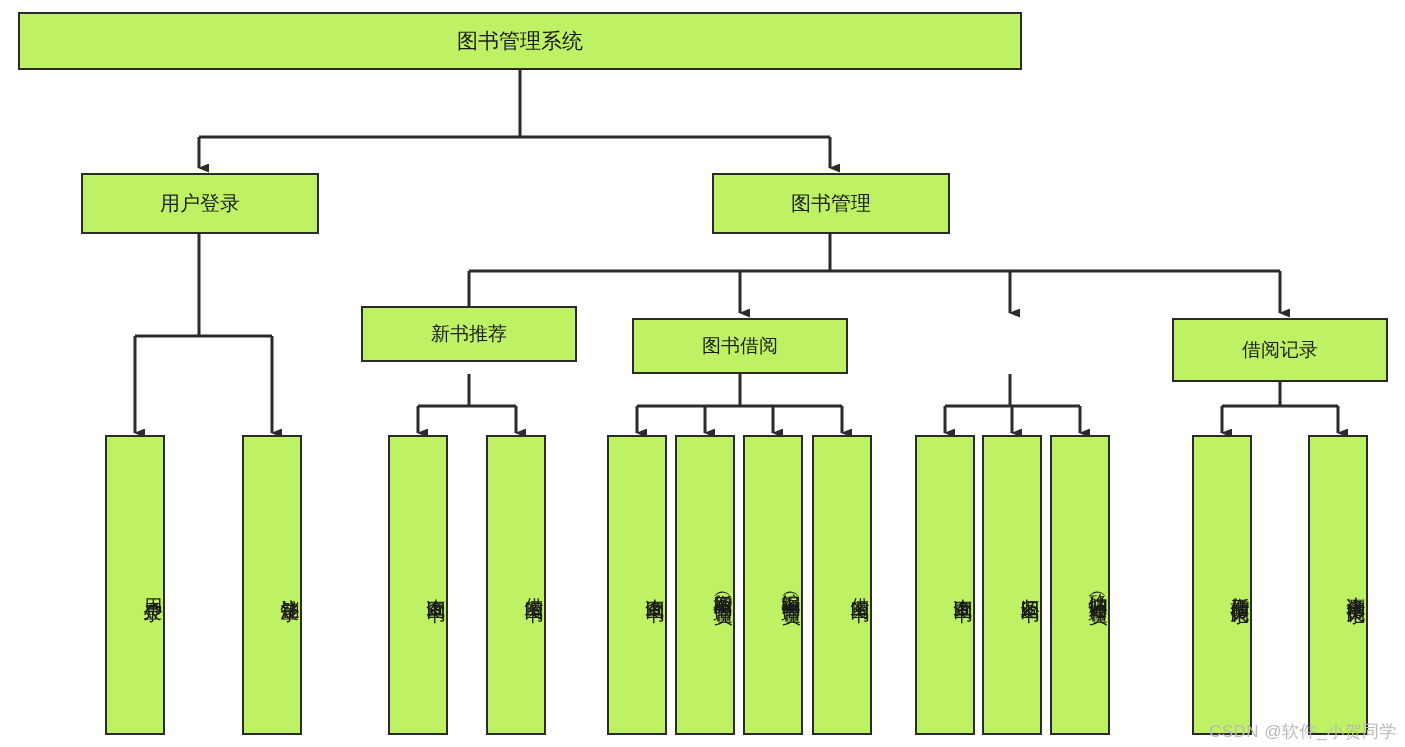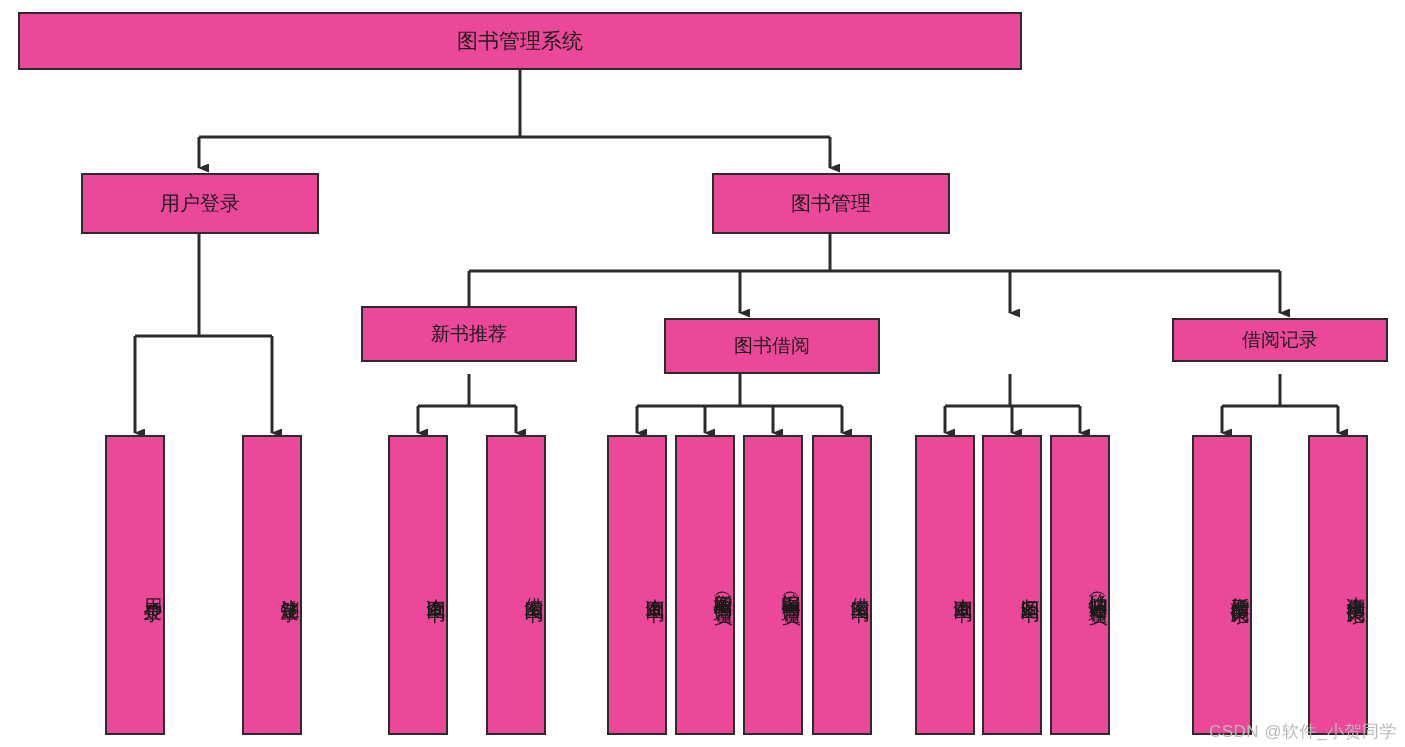--- a/index.html
+++ b/index.html
@@ -23,21 +23,21 @@
     left: 0;
     top: 0;
     width: 1405px;
     height: 747px;
     pointer-events: none;
   }
   .node {
     position: absolute;
     box-sizing: border-box;
     border: 2px solid #2b2b2b;
-    background: #ec4899;
+    background: #bef264;
     display: flex;
     align-items: center;
     justify-content: center;
     color: #1a1a1a;
     text-align: center;
   }
   .node.level-root {
     font-size: 21px;
   }
   .node.level-1 {
@@ -140,24 +140,24 @@
   <div class="node level-1" style="left:81px; top:173px; width:238px; height:61px;">
     <span class="node-label">用户登录</span>
   </div>
   <div class="node level-1" style="left:712px; top:173px; width:238px; height:61px;">
     <span class="node-label">图书管理</span>
   </div>
 
   <div class="node level-2" style="left:361px; top:306px; width:216px; height:56px;">
     <span class="node-label">新书推荐</span>
   </div>
-  <div class="node level-2" style="left:632px; top:318px; width:216px; height:56px;margin-left:32px;">
+  <div class="node level-2" style="left:632px; top:318px; width:216px; height:56px;">
     <span class="node-label">图书借阅</span>
   </div>
-  <div class="node level-2" style="left:1172px; top:318px; width:216px; height:44px;">
+  <div class="node level-2" style="left:1172px; top:318px; width:216px; height:64px;">
     <span class="node-label">借阅记录</span>
   </div>
 
   <div class="node leaf" style="left:105px; top:435px; width:60px; height:300px;">
     <span class="node-label">用户登录</span>
   </div>
   <div class="node leaf" style="left:242px; top:435px; width:60px; height:300px;">
     <span class="node-label">注销登录</span>
   </div>
 

